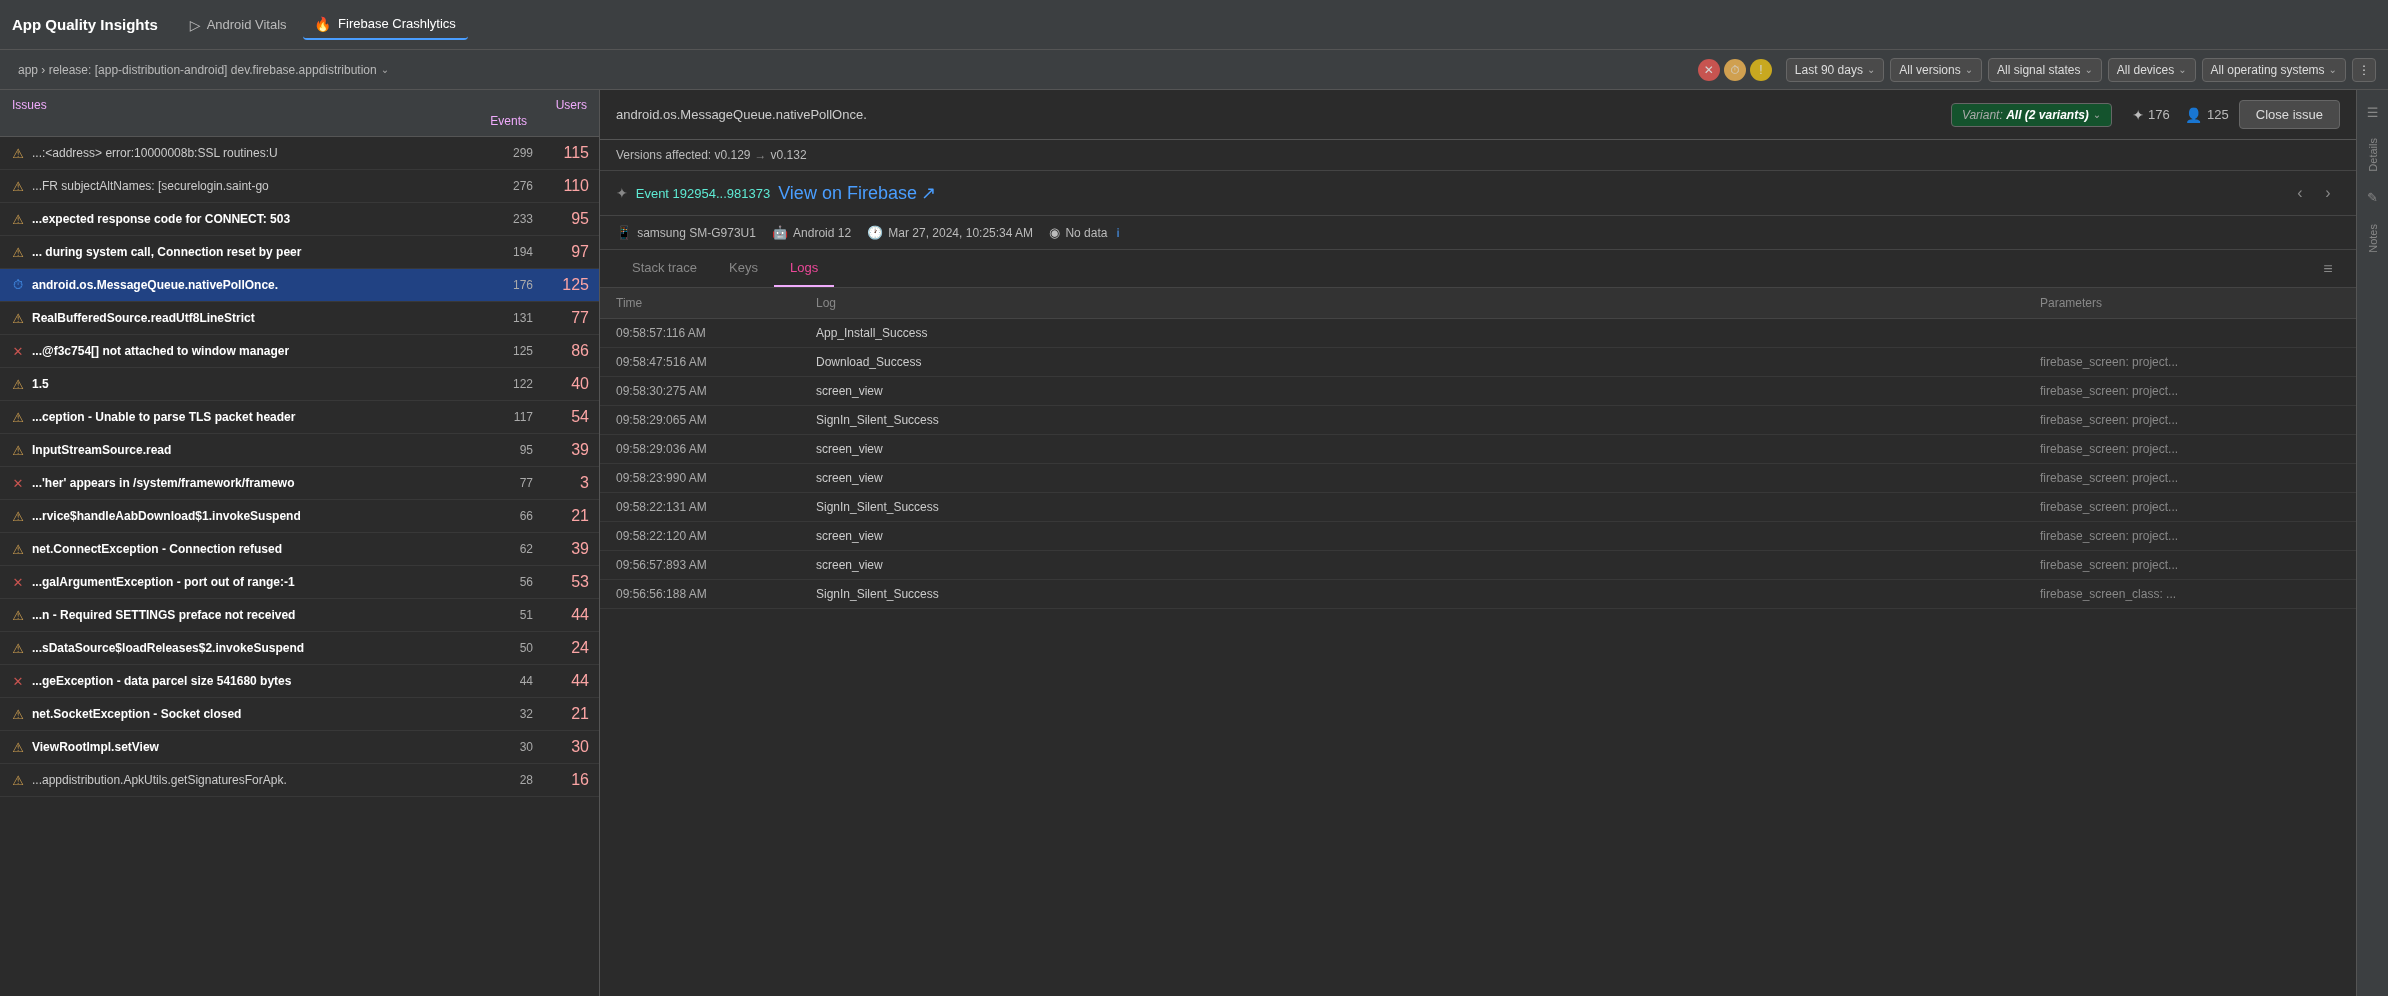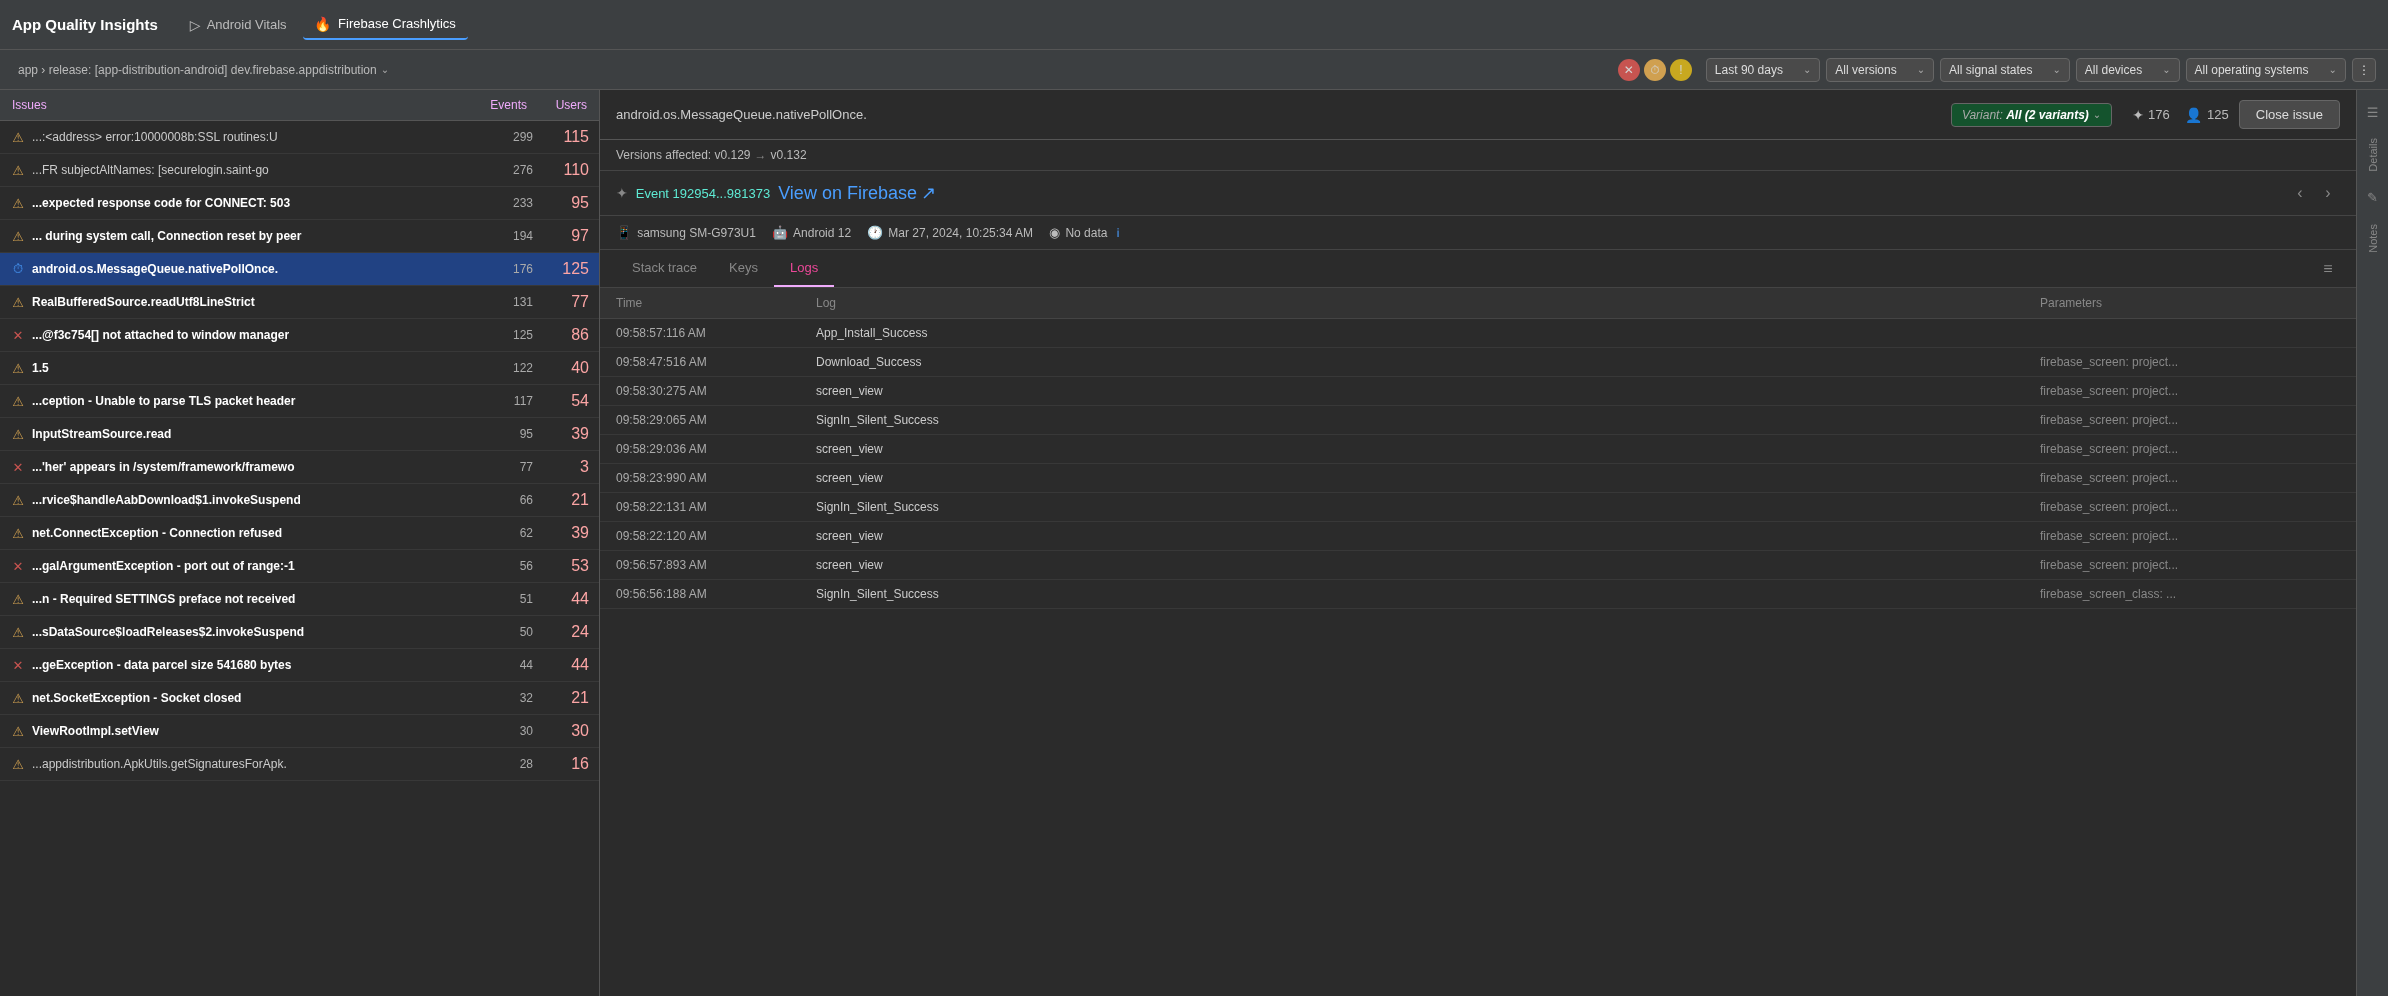--- a/index.html
+++ b/index.html
@@ -99,21 +99,21 @@
       justify-content: center;
       font-size: 12px;
       cursor: pointer;
     }
     .filter-icon-btn.red { background: #c75450; }
     .filter-icon-btn.orange { background: #d0a050; }
     .filter-icon-btn.yellow { background: #c8a820; }
     .dropdown-btn {
       display: flex;
       align-items: center;
-      gap: 20px;
+      gap: 4px;
       padding: 4px 8px;
       background: #4a4a4a;
       border: 1px solid #666;
       border-radius: 4px;
       cursor: pointer;
       font-size: 12px;
       color: #ddd;
       white-space: nowrap;
     }
     .chevron { font-size: 10px; color: #aaa; }
@@ -136,21 +136,21 @@
     }
     .issues-header {
       display: flex;
       padding: 8px 12px;
       border-bottom: 1px solid #555;
       background: #3c3f41;
       font-size: 12px;
       color: #f0abfc;
     }
     .issues-header .col-issues { flex: 1; }
-    .issues-header .col-events { width: 70px; text-align: right; }
+    .issues-header .col-events { width: 70px; text-align: right; margin-top: 16px; }
     .issues-header .col-users { width: 60px; text-align: right; }
     .issues-list {
       flex: 1;
       overflow-y: auto;
     }
     .issue-row {
       display: flex;
       align-items: center;
       padding: 7px 10px;
       cursor: pointer;

